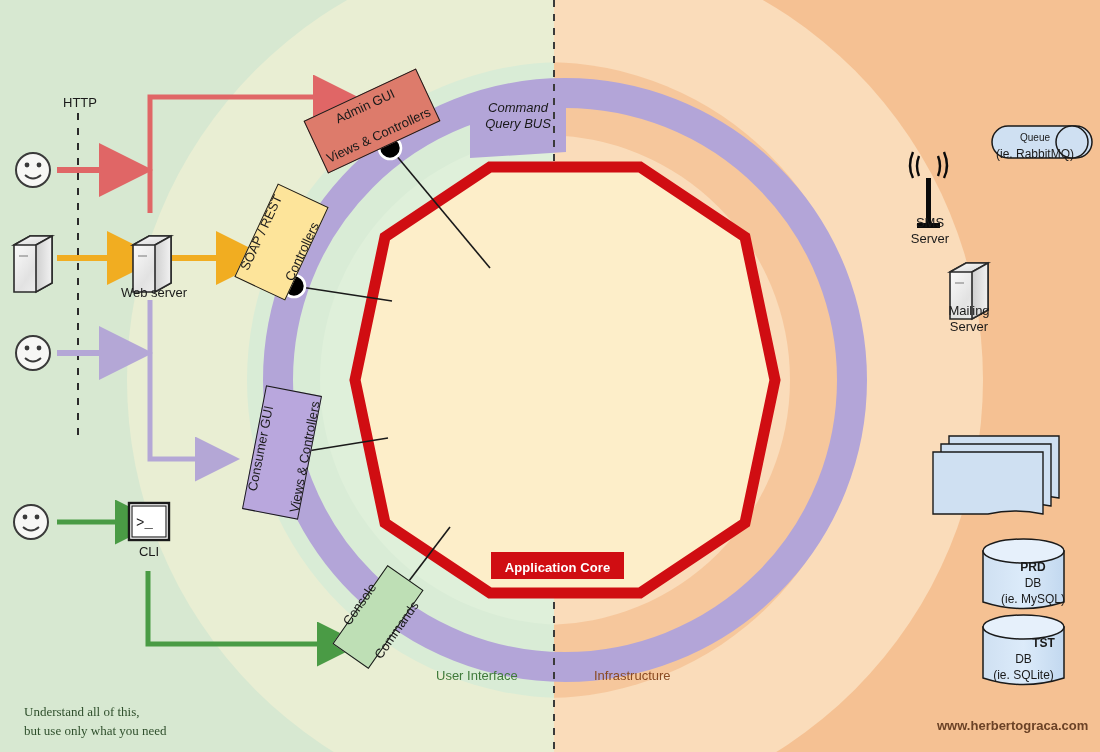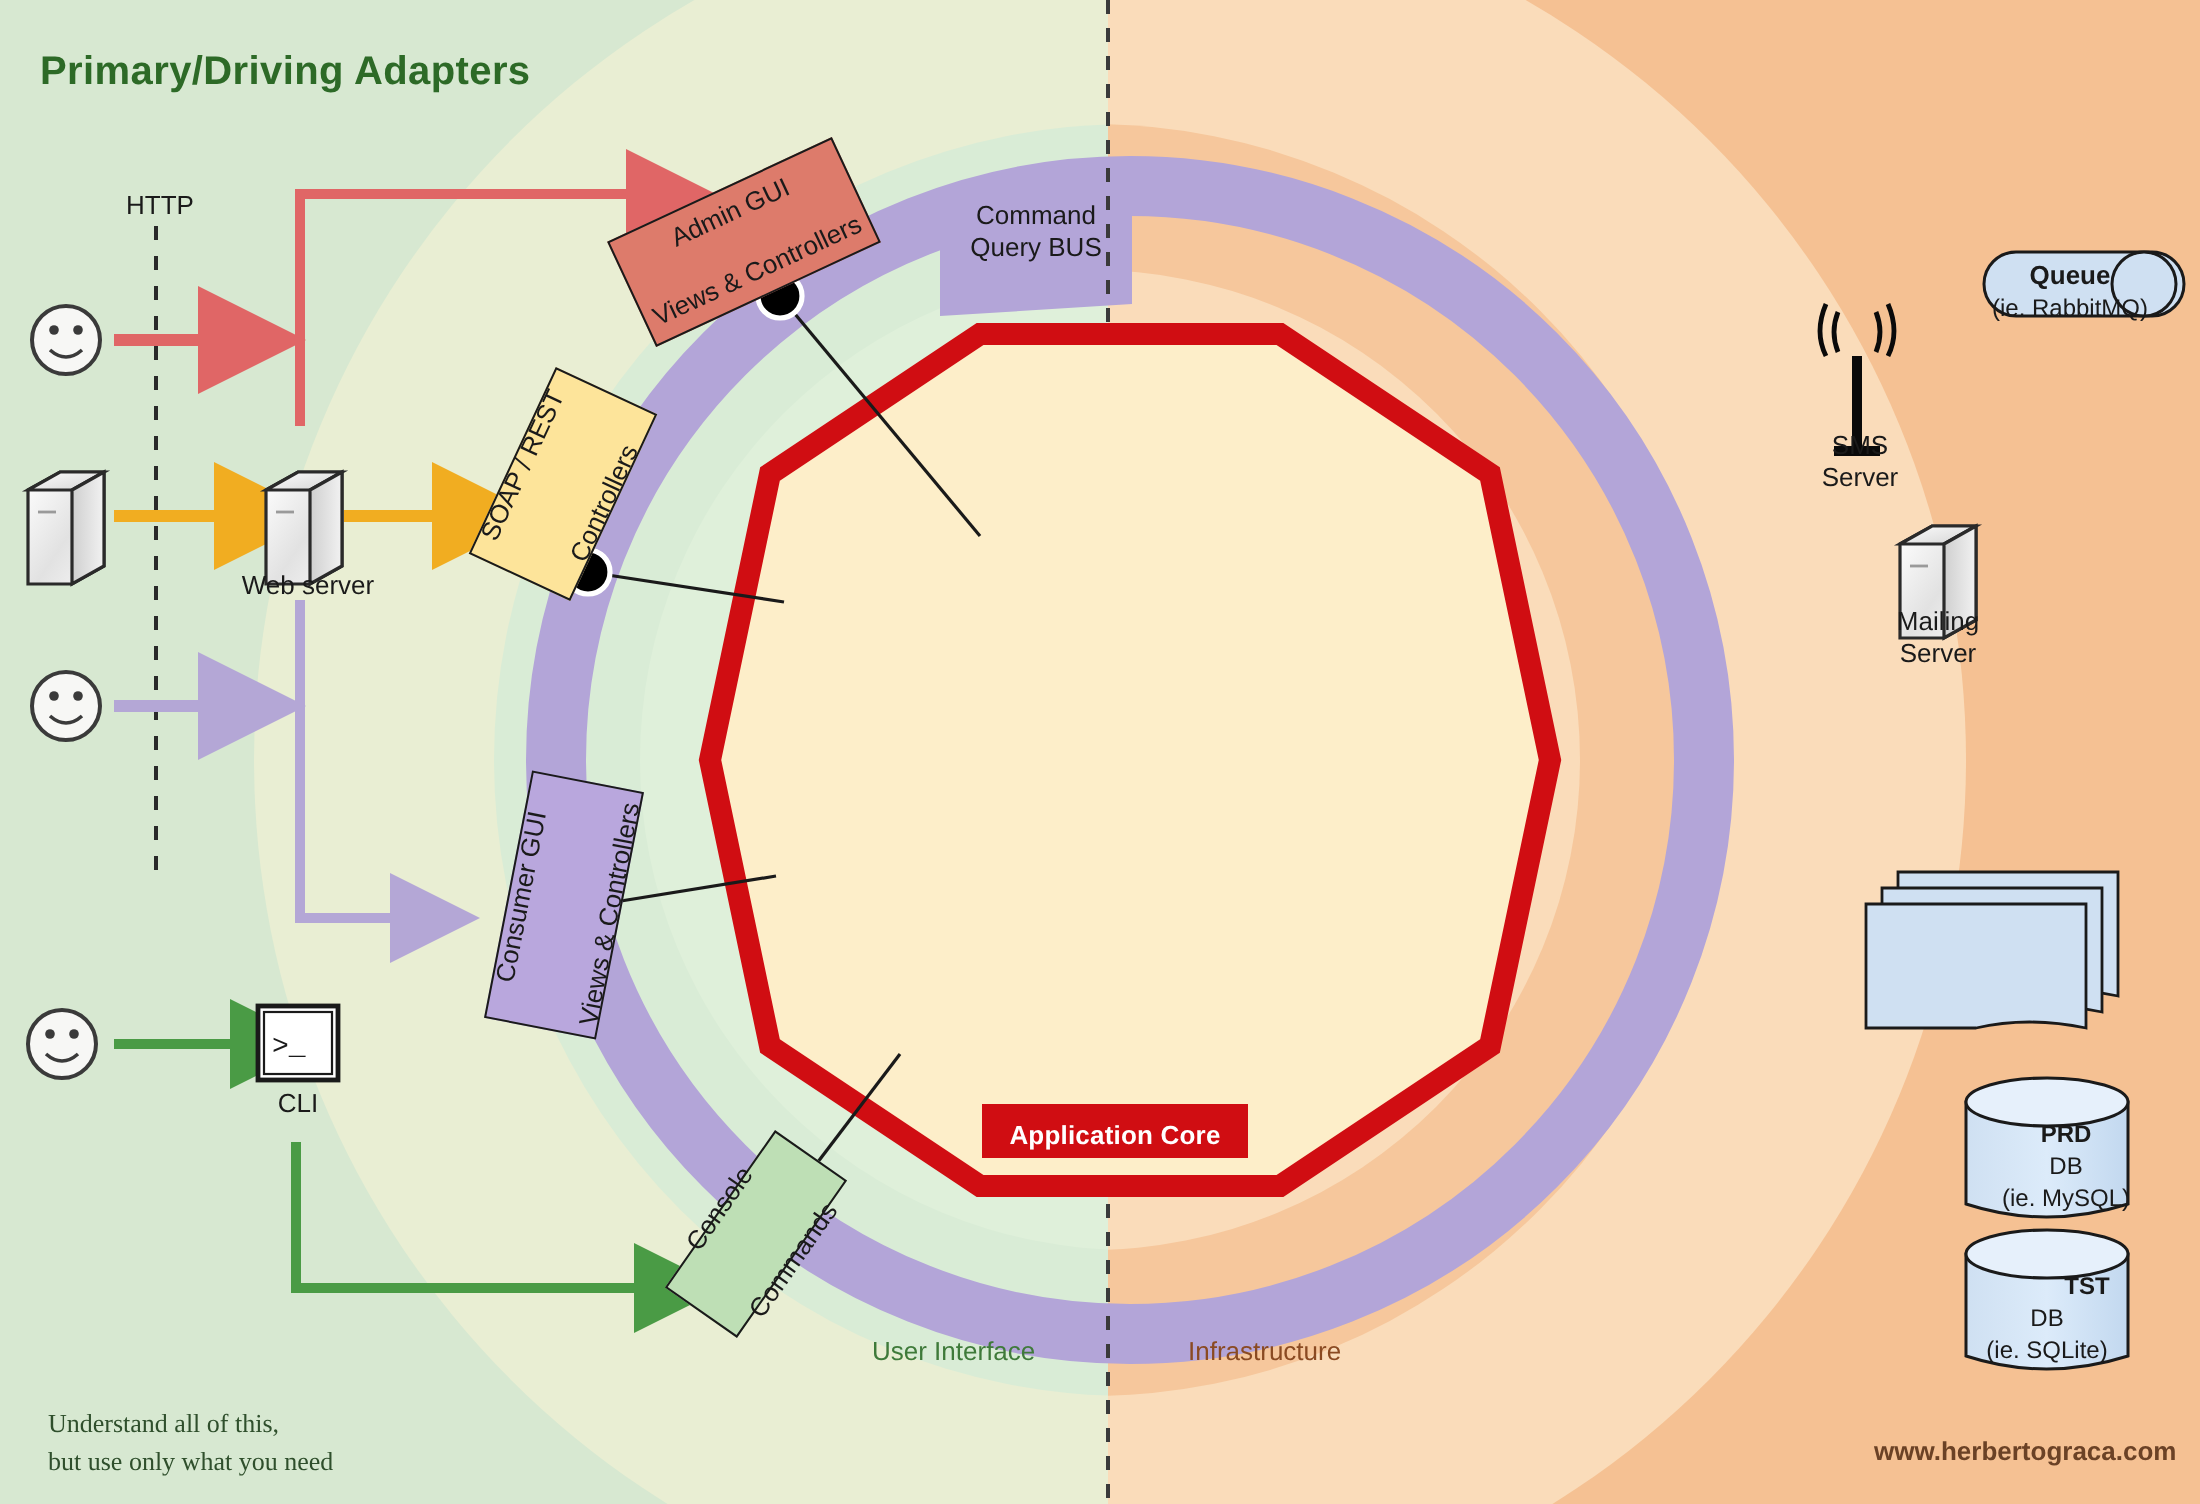--- a/index.html
+++ b/index.html
@@ -25,21 +25,21 @@
   .zone{position:absolute;font-size:13px;}
   .zone.ui{left:436px;top:668px;color:#3f7a3a;}
   .zone.infra{left:594px;top:668px;color:#8a4a22;}
   .appcore-txt{
     position:absolute;left:491px;top:557px;width:133px;height:22px;
     color:#ffffff;font-size:13px;font-weight:bold;text-align:center;line-height:22px;
     letter-spacing:.1px;
   }
   .bus-txt{
     position:absolute;left:470px;top:100px;width:96px;
-    color:#1a1a1a;font-size:13px;text-align:center;line-height:16px;
+    color:#1a1a1a;font-size:13px;text-align:center;line-height:16px;font-style:italic;
   }
   
   .adapter{
     position:absolute;
     border:1.4px solid #1a1a1a;
     box-sizing:border-box;
     display:flex;align-items:center;justify-content:center;
     font-size:13px;line-height:15px;color:#1a1a1a;text-align:center;
     white-space:pre-line;
   }
@@ -234,21 +234,20 @@
       <path d="M983,551 L983,602 Q1023,615 1064,602 L1064,551 Z" fill="url(#dbGrad)" stroke="#1a1a1a" stroke-width="1.5"></path>
       <ellipse cx="1023.5" cy="551" rx="40.5" ry="12" fill="#e6f0fb" stroke="#1a1a1a" stroke-width="1.5"></ellipse>
     </g>
 
     <g>
       <path d="M983,627 L983,678 Q1023,691 1064,678 L1064,627 Z" fill="url(#dbGrad)" stroke="#1a1a1a" stroke-width="1.5"></path>
       <ellipse cx="1023.5" cy="627" rx="40.5" ry="12" fill="#e6f0fb" stroke="#1a1a1a" stroke-width="1.5"></ellipse>
     </g>
   </svg>
 
-  <div class="ttl">Primary/Driving Adapters</div>
 
   <div class="lbl c" style="left:50px;top:95px;width:60px;">HTTP</div>
 
   <div class="lbl c" style="left:104px;top:285px;width:100px;">Web server</div>
 
   <div class="lbl c" style="left:119px;top:544px;width:60px;">CLI</div>
 
   <div class="adapter admin"><span style="display:block;text-align:center;line-height:16px;"><span>Admin GUI</span><br><span>Views &amp; Controllers</span></span></div>
   <div class="adapter admin" style="background:transparent;border:none;pointer-events:none;left:310px;top:92px;width:124px;height:58px;align-items:center;">
     <div style="text-align:center;line-height:16px;">
@@ -280,21 +279,21 @@
   <div class="bus-txt">
     <span>Command</span><br>
     <span>Query BUS</span>
   </div>
   <div class="appcore-txt">Application Core</div>
 
   <div class="zone ui">User Interface</div>
   <div class="zone infra">Infrastructure</div>
 
   <div class="infra-node" style="left:992px;top:130px;width:86px;">
-    <div style="font-weight:bold;font-size:13px;">Queue</div>
+    <div style="font-weight:normal;font-size:10px;">Queue</div>
     <div style="font-size:12px;">(ie. RabbitMQ)</div>
   </div>
 
   <div class="infra-node" style="left:889px;top:215px;width:82px;">
     <div>SMS</div>
     <div>Server</div>
   </div>
 
   <div class="infra-node" style="left:928px;top:303px;width:82px;">
     <div>Mailing</div>

